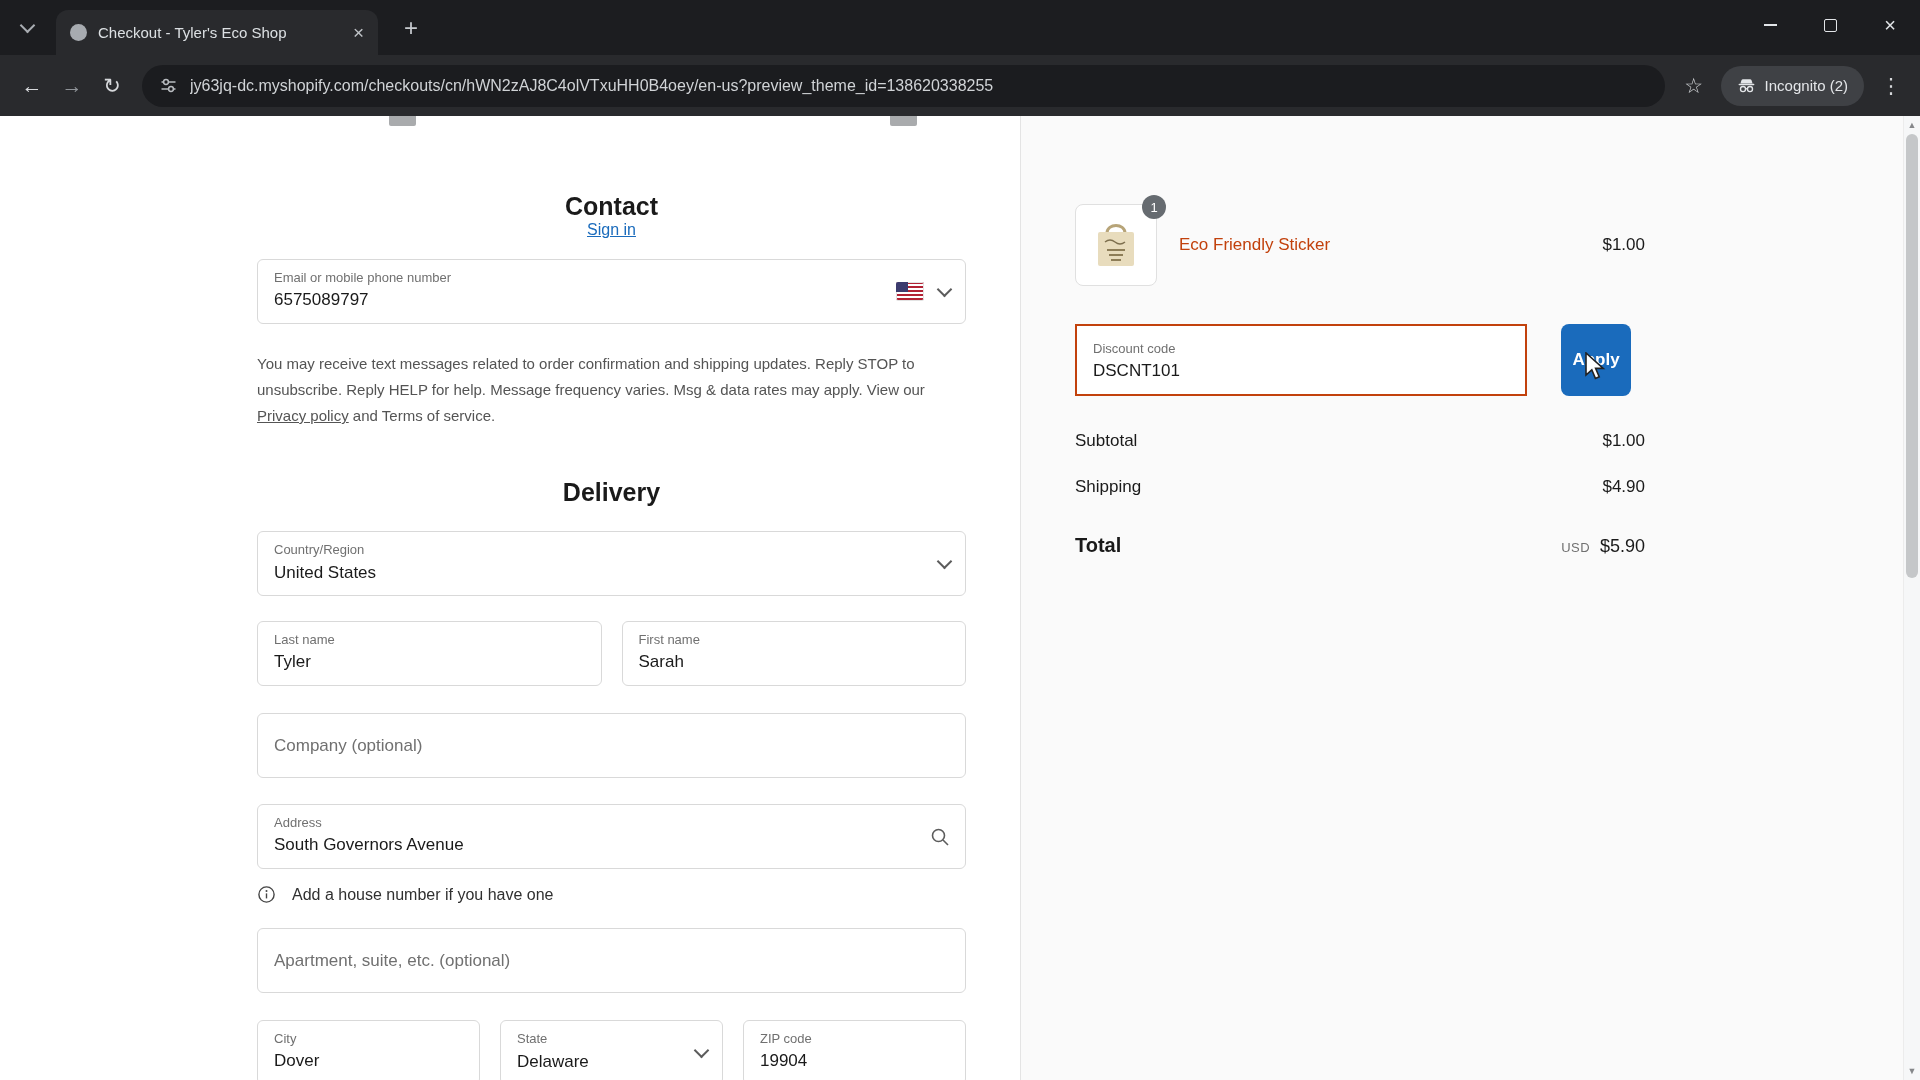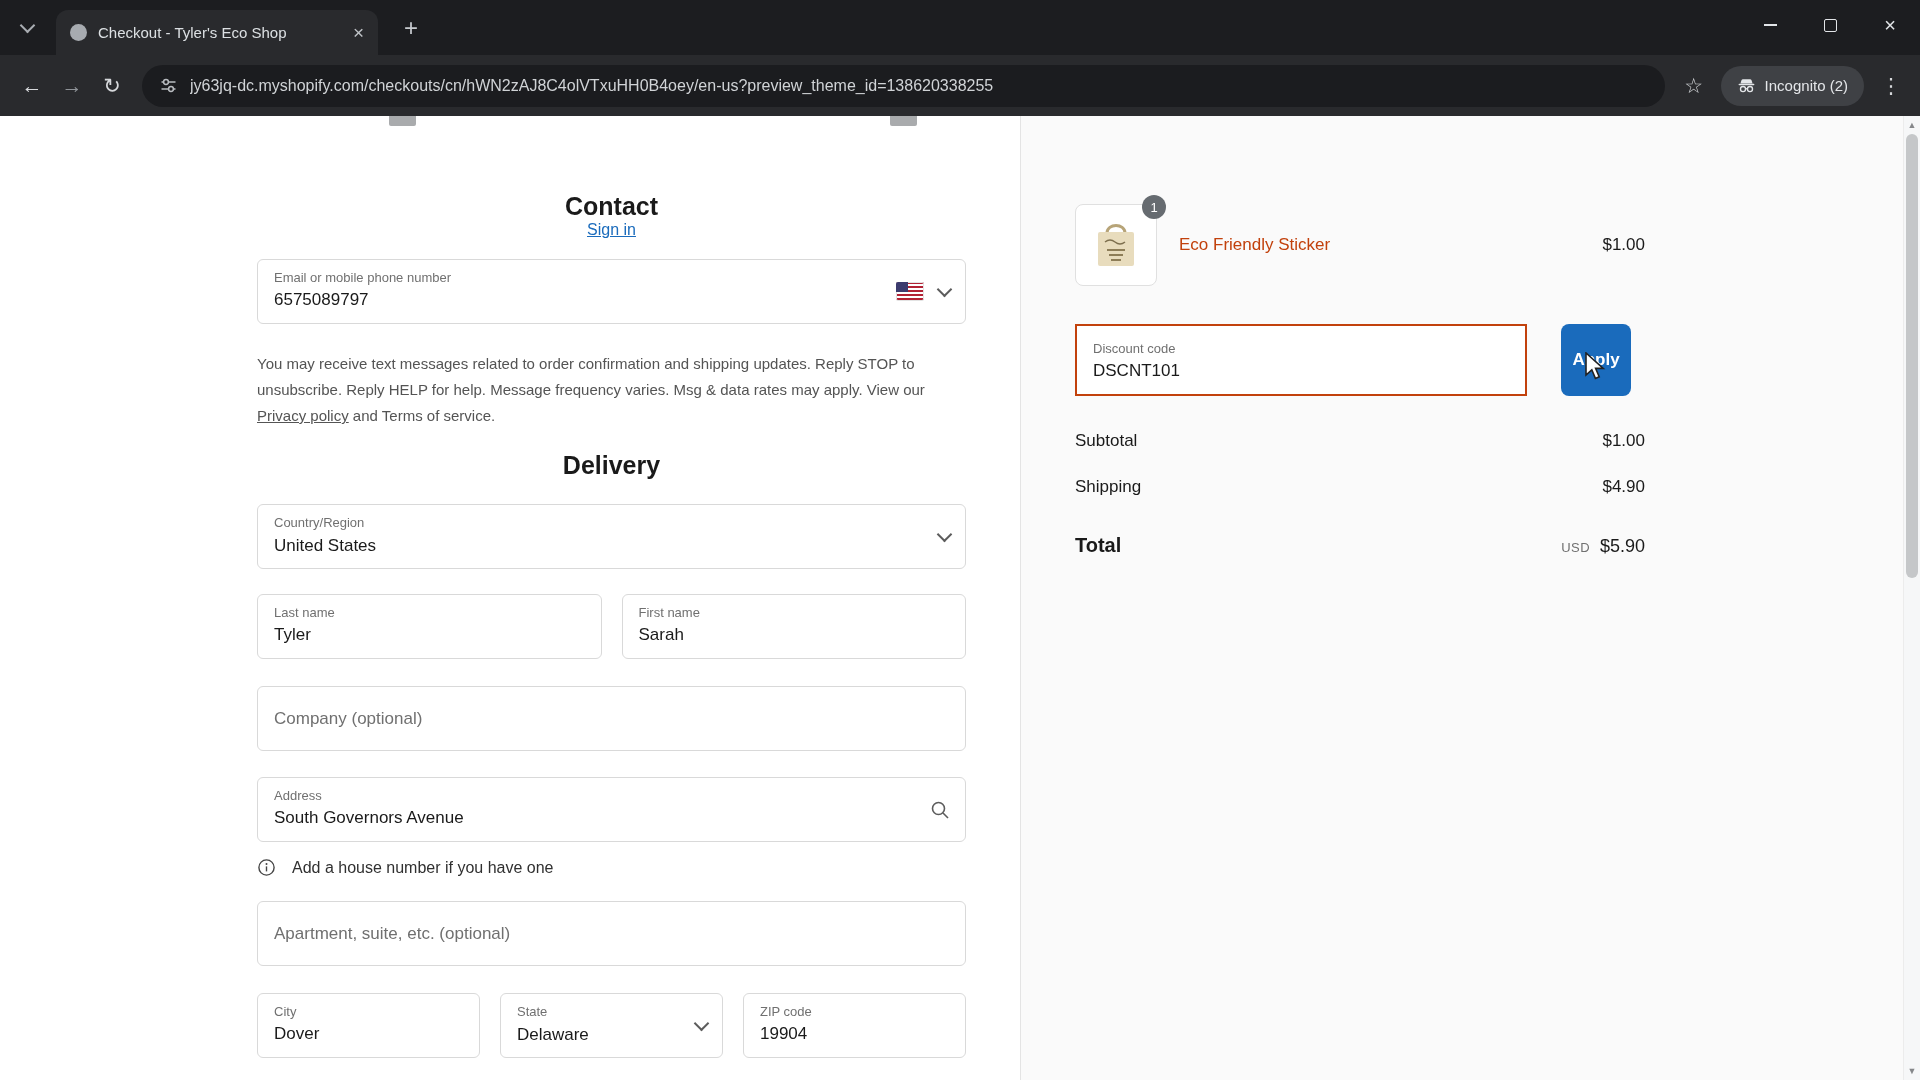--- a/index.html
+++ b/index.html
@@ -43,21 +43,21 @@
   .fvalue::placeholder{color:#707070;}
   .fval-div{font-size:17px;color:#1a1a1a;line-height:22px;}
   .center-field{justify-content:center;padding-top:0;}
   .field-right{position:absolute;right:15px;top:0;height:100%;display:flex;align-items:center;gap:15px;}
   .sel-chev{width:9px;height:9px;border-right:2px solid #5c5c5c;border-bottom:2px solid #5c5c5c;transform:rotate(45deg);margin-top:-5px;}
   .us-flag{width:28px;height:19px;border-radius:2px;background:repeating-linear-gradient(#b22234 0 2px,#fff 2px 4px);position:relative;overflow:hidden;flex:none;box-shadow:0 0 0 1px #e3e3e3 inset;}
   .us-flag::after{content:"";position:absolute;left:0;top:0;width:12px;height:10px;background:#3c3b6e;}
 
   .disclaimer{font-size:15px;line-height:26px;color:#545454;width:692px;margin:27px 0 0 0;}
   .dlink{color:#545454;text-decoration:underline;cursor:pointer;}
-  .delivery-head{margin-top:21px;margin-bottom:24px;align-items:center;}
+  .delivery-head{margin-top:48px;margin-bottom:24px;align-items:center;}
   .mb26{margin-bottom:26px;} .mb25{margin-bottom:25px;} .mb16{margin-bottom:16px;} .mb24{margin-bottom:24px;} .mb27{margin-bottom:27px;}
   .row{display:flex;gap:20px;}
   .row .field{flex:1;}
   .hint{display:flex;align-items:center;gap:16px;font-size:16px;color:#303030;}
 
   
   .right-panel{position:absolute;left:1020px;top:0;width:900px;height:964px;background:#fafafa;border-left:1px solid #e4e4e4;box-sizing:border-box;}
   .summary{position:absolute;left:54px;top:88px;width:570px;}
   .item-row{display:flex;align-items:center;gap:22px;margin-bottom:38px;}
   .thumb{width:80px;height:80px;border:1px solid #e0e0e0;border-radius:8px;background:#fff;position:relative;display:flex;align-items:center;justify-content:center;flex:none;}

